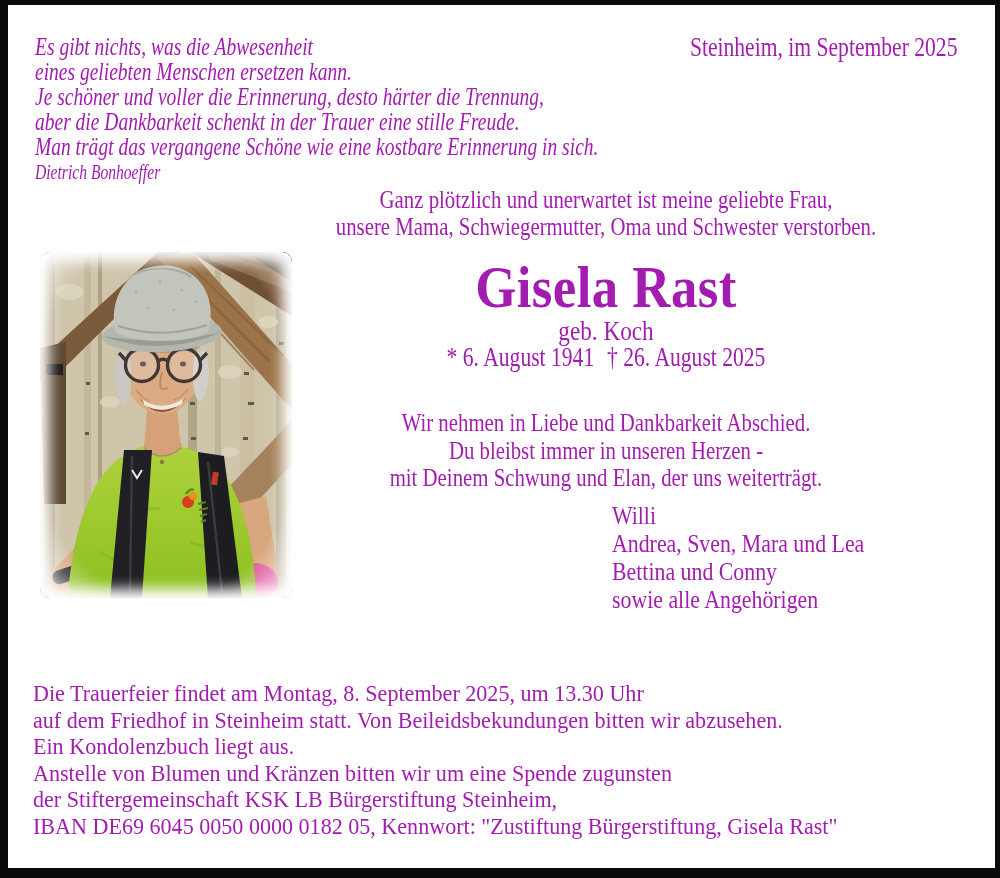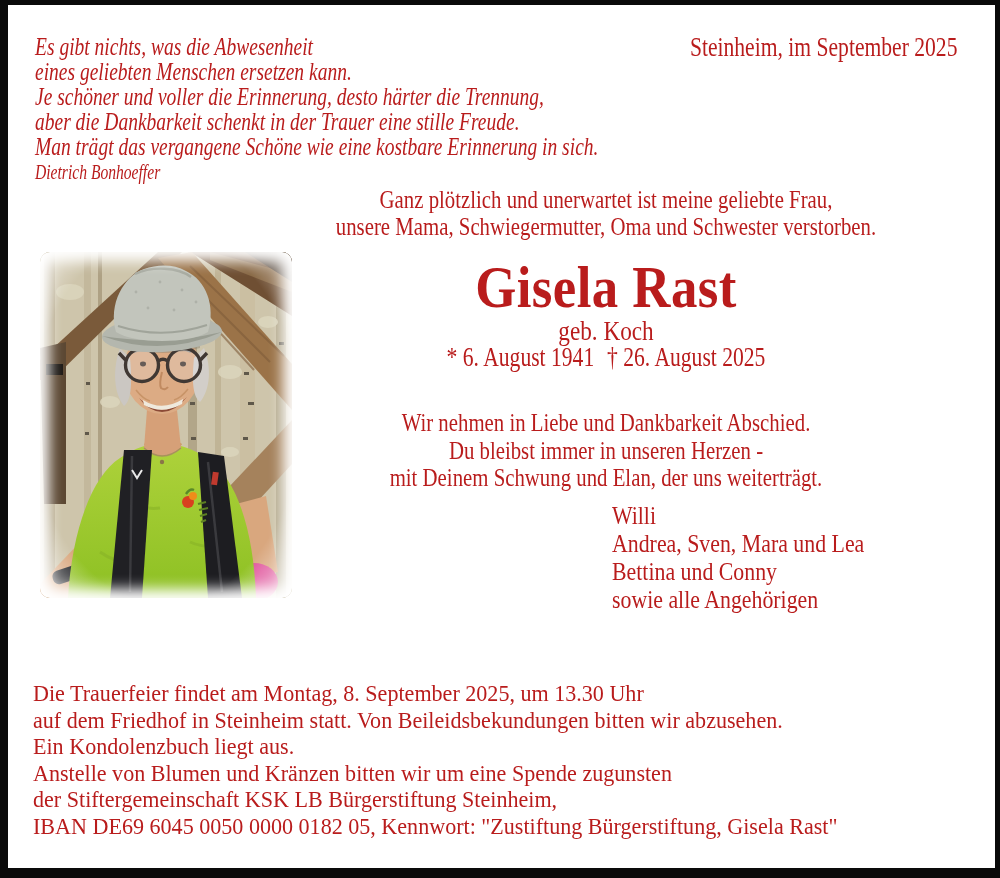--- a/index.html
+++ b/index.html
@@ -1,17 +1,17 @@
 <!DOCTYPE html>
 <html><head>
 <meta charset="utf-8">
 <style>
   html,body{margin:0;padding:0;background:#000;}
   .stage{position:relative;width:1000px;height:878px;background:#0a0a0a;overflow:hidden;
-         font-family:"Liberation Serif","DejaVu Serif",serif;color:#b91c1c;}
+         font-family:"Liberation Serif","DejaVu Serif",serif;color:#a21caf;}
   .card{position:absolute;left:8px;top:5px;right:5px;bottom:10px;background:#ffffff;}
 
   .abs{position:absolute;}
   .line{white-space:nowrap;}
 
   
   .quote{left:27px;top:29px;font-style:italic;font-size:25px;line-height:25px;
          transform:scaleX(.78);transform-origin:0 0;}
   .quote .attr{font-size:20px;line-height:24px;margin-top:1px;}
 

